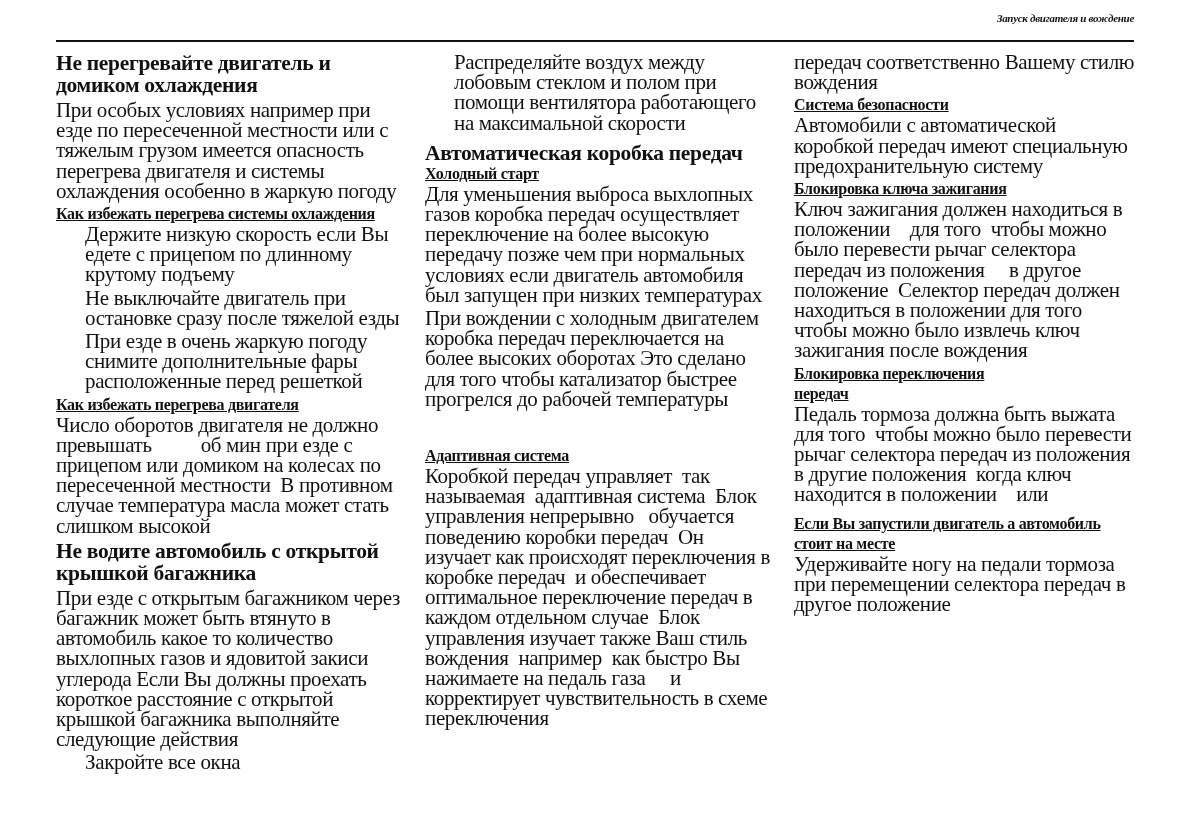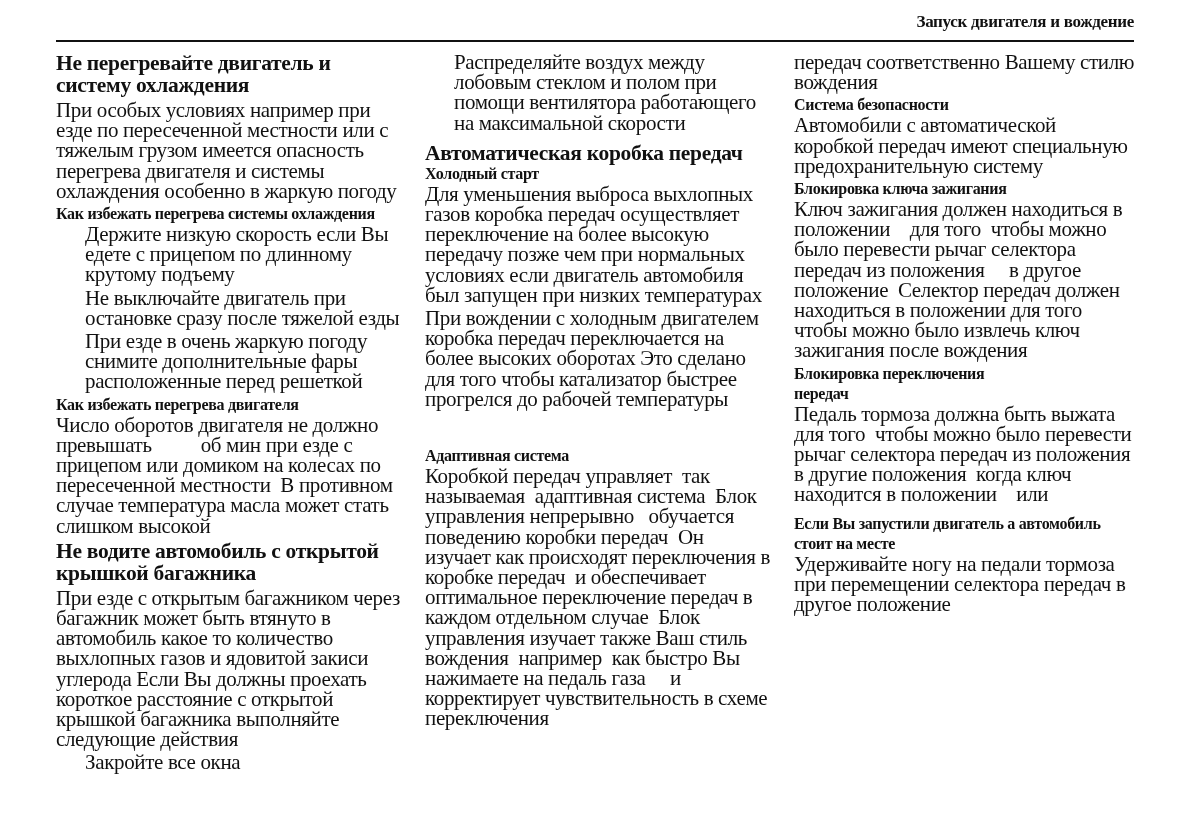--- a/index.html
+++ b/index.html
@@ -1,39 +1,39 @@
 <!DOCTYPE html>
 <html><head>
 <meta charset="utf-8">
 <style>
   html, body { margin:0; padding:0; background:#ffffff; }
   body { width:1190px; height:840px; position:relative; overflow:hidden;
          font-family:"Liberation Serif", serif; color:#111; }
   .header-title { position:absolute; right:56px; top:12px; font-weight:bold;
-         font-size:17px; letter-spacing:-0.3px; }
+         font-size:11px; letter-spacing:-0.3px;font-style:italic; }
   .header-rule { position:absolute; left:56px; width:1078px; top:40px; height:2px; background:#111; }
   .col { position:absolute; top:52px; }
   .col1 { left:56px; width:345px; }
   .col2 { left:425px; width:345px; }
   .col3 { left:794px; width:345px; }
   .h1 { font-weight:bold; font-size:21.5px; line-height:22px; letter-spacing:-0.3px; margin:0 0 4px 0; }
-  .h2 { font-weight:bold; font-size:16px; line-height:20px; letter-spacing:-0.3px; margin:0; }
+  .h2 { font-weight:bold; font-size:16px; line-height:20px; letter-spacing:-0.3px; margin:0;text-decoration:underline; }
   .h2.center { text-align:left; }
   .p { font-size:21px; line-height:20.2px; letter-spacing:-0.35px; margin:0 0 3px 0; }
   .p.ind { padding-left:29px; }
   .gap { height:6px; }
 </style>
 </head>
 <body>
 
 <div class="header-title">Запуск двигателя и вождение</div>
 <div class="header-rule"></div>
 
 <div class="col col1">
-  <div class="h1">Не перегревайте двигатель и систему охлаждения</div>
+  <div class="h1">Не перегревайте двигатель и домиком охлаждения</div>
   <div class="p">При особых условиях  например  при езде по пересеченной местности или с тяжелым грузом  имеется опасность перегрева двигателя и системы охлаждения  особенно в жаркую погоду</div>
   <div class="h2">Как избежать перегрева системы охлаждения</div>
   <div class="p ind">Держите низкую скорость  если Вы едете с прицепом по длинному крутому подъему</div>
   <div class="p ind">Не выключайте двигатель при остановке сразу после тяжелой езды</div>
   <div class="p ind">При езде в очень жаркую погоду снимите дополнительные фары расположенные перед решеткой</div>
   <div class="h2">Как избежать перегрева двигателя</div>
   <div class="p" style="white-space:pre-wrap">Число оборотов двигателя не должно превышать          об мин при езде с прицепом или домиком на колесах по пересеченной местности  В противном случае температура масла может стать слишком высокой</div>
   <div class="h1" style="margin-top:4px">Не водите автомобиль с открытой крышкой багажника</div>
   <div class="p">При езде с открытым багажником через багажник может быть втянуто в автомобиль какое то количество выхлопных газов и ядовитой закиси углерода  Если Вы должны проехать короткое расстояние с открытой крышкой багажника  выполняйте следующие действия</div>
   <div class="p ind">Закройте все окна</div>

